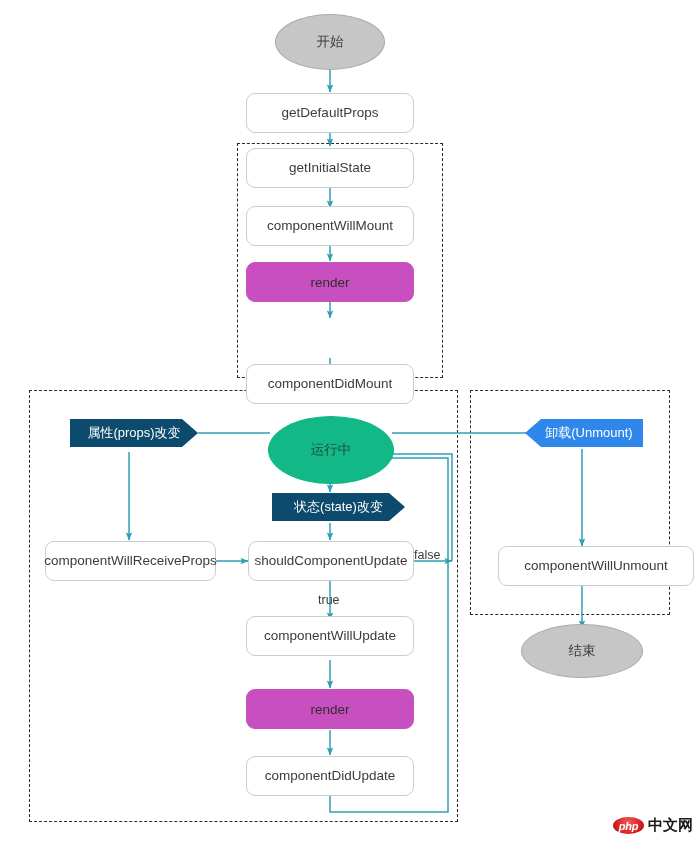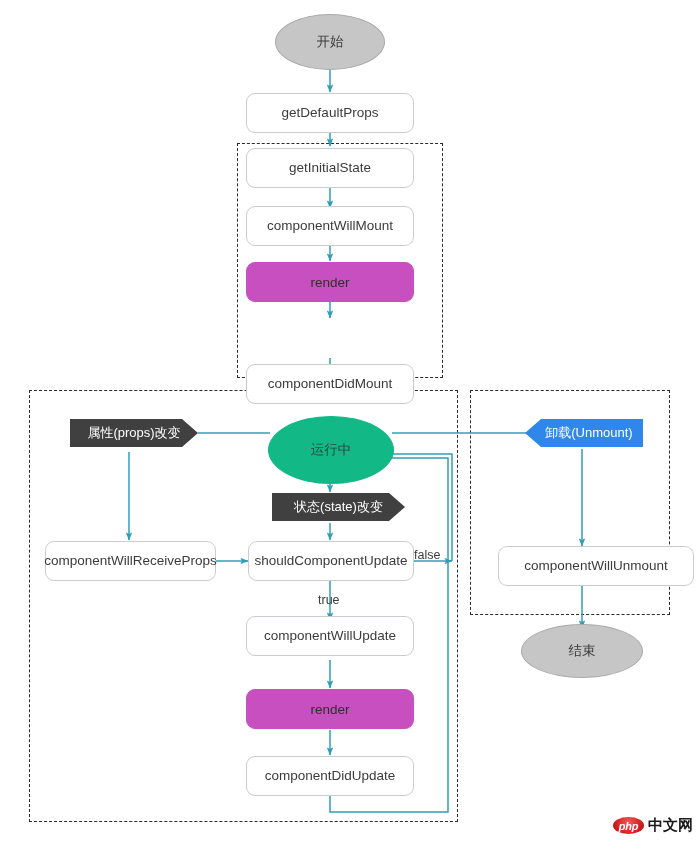--- a/index.html
+++ b/index.html
@@ -25,21 +25,21 @@
   .terminal {
     background:#c6c6c6; border:1px solid #a9a9a9; border-radius:50%;
     color:#3b3b3b; font-size:13.5px;
   }
   .running {
     background:#12b886; border:1px solid #12b886; border-radius:50%;
     color:#234a3f; font-size:13.5px;
   }
   .banner { color:#ffffff; font-size:13px; }
   .banner .btxt { position:relative; z-index:2; padding-bottom:1px; }
-  .banner.right { background:#404040; clip-path:polygon(0 0, calc(100% - 16px) 0, 100% 50%, calc(100% - 16px) 100%, 0 100%); }
+  .banner.right { background:#0c4a6e; clip-path:polygon(0 0, calc(100% - 16px) 0, 100% 50%, calc(100% - 16px) 100%, 0 100%); }
   .banner.left  { background:#2f87eb; clip-path:polygon(16px 0, 100% 0, 100% 100%, 16px 100%, 0 50%); padding-left:10px; }
 
   .edgelabel { position:absolute; color:#3b3b3b; font-size:12.5px; background:transparent; }
 
   .dashbox { position:absolute; border:1.4px dashed #2b2b2b; }
 
   .watermark { position:absolute; display:flex; align-items:center; gap:4px; }
   .wm-logo {
     width:31px; height:17px; border-radius:50%;
     background:radial-gradient(circle at 50% 32%, #f05a5a 0%, #d81f1f 62%, #a10f0f 100%);

